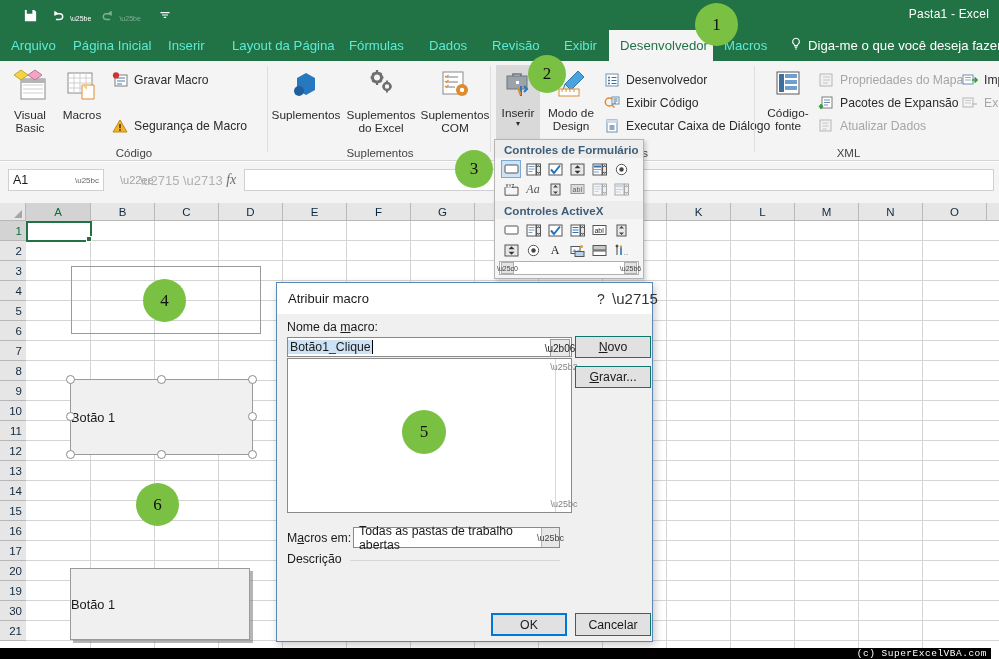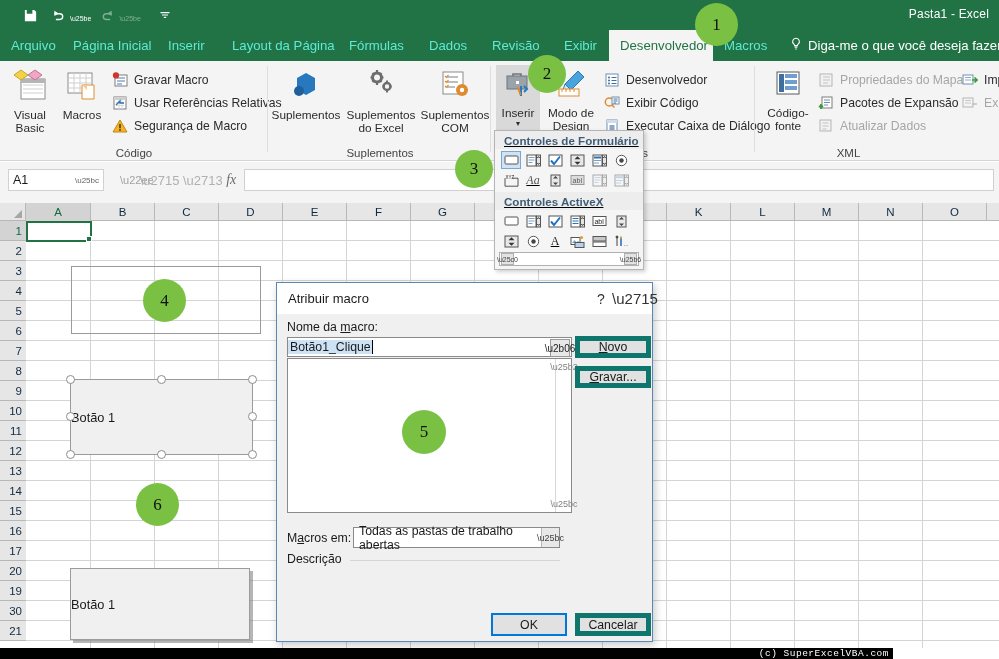--- a/index.html
+++ b/index.html
@@ -126,24 +126,23 @@
     font-size: 12.8px; color: #1a1a1a;
   }
   .xlbutton.shadow { box-shadow: 3px 3px 0 0 rgba(120,120,120,.55); }
   .handle {
     position: absolute; width: 9px; height: 9px; border-radius: 50%;
     background: #ffffff; border: 1.6px solid #8c8c8c;
   }
 
   
   .ctrlpopup {
-    position: absolute; left: 494px; top: 130px; width: 150px; height: 140px;
+    position: absolute; left: 494px; top: 139px; width: 150px; height: 140px;
     background: #f5f5f5; border: 1px solid #b5b5b5;
     box-shadow: 2px 2px 4px rgba(0,0,0,.18);
-    text-decoration: underline;
   }
   .ctrl-head {
     height: 18px; padding-left: 9px; display: flex; align-items: center;
     font-size: 11.6px; font-weight: bold; color: #3f5d78; background: #ededed;
   }
   .ctrl-grid { padding: 2px 4px 0 6px; display: flex; flex-wrap: wrap; gap: 2px; }
   .ctrl-cell {
     width: 20px; height: 18px; display: flex; align-items: center; justify-content: center;
   }
   .ctrl-cell.hl { background: #cfe3f5; border: 1px solid #7aa8d0; }
@@ -186,21 +185,21 @@
     position: absolute; left: 287px; top: 358px; width: 285px; height: 155px;
     background: #ffffff; border: 1px solid #8a8a8a;
   }
   .lb-scroll {
     position: absolute; right: 0; top: 0; width: 16px; height: 100%;
     background: #ffffff; border-left: 1px solid #d8d8d8;
   }
   .lb-arw { position: absolute; left: 0; width: 16px; height: 16px; display: flex;
     align-items: center; justify-content: center; font-size: 9px; color: #808080; }
   .dlgbtn {
-    position: absolute; background: #e1e1e1; border: 5px solid #0f766e;
+    position: absolute; background: #e1e1e1; border: 1px solid #0f766e;
     display: flex; align-items: center; justify-content: center;
     font-size: 12.3px; color: #1a1a1a;
   }
   .dlgbtn.focus { border: 2px solid #0078d7; }
   .combo {
     position: absolute; background: #ffffff; border: 1px solid #8a8a8a;
     display: flex; align-items: center; padding-left: 5px; font-size: 12.3px; color: #1a1a1a;
   }
   .combo .cbtn {
     margin-left: auto; width: 18px; height: 100%; background: #e8e8e8;
@@ -211,21 +210,21 @@
 
   
   .badge {
     position: absolute; border-radius: 50%; background: #7ac143;
     display: flex; align-items: center; justify-content: center;
     color: #111111; font-size: 17px; font-family: "Liberation Serif", serif;
   }
 
   
   .footer {
-    position: absolute; left: 0; top: 648px; width: 893px; height: 11px; background: #000000;
+    position: absolute; left: 0; top: 648px; width: 991px; height: 11px; background: #000000;
   }
   .wm {
     position: absolute; right: 4px; top: 0px; color: #ffffff;
     font-family: "Liberation Mono", monospace; font-size: 9.5px; letter-spacing: .5px;
     line-height: 11px;
   }
 </style>
 </head>
 <body>
 
@@ -316,31 +315,20 @@
         <span class="ic16">
           <svg width="16" height="16" viewBox="0 0 16 16">
             <rect x="3" y="3" width="12" height="11" fill="#ffffff" stroke="#7d7d7d"></rect>
             <path d="M5 6h8M5 9h8M5 12h5" stroke="#4a7aab"></path>
             <circle cx="4" cy="3.4" r="3.1" fill="#d0342c"></circle>
           </svg>
         </span>
         <span>Gravar Macro</span>
       </div>
 
-      <div class="smallrow" style="left:112px;top:34px">
-        <span class="ic16">
-          <svg width="16" height="16" viewBox="0 0 16 16">
-            <rect x="2" y="2" width="12" height="12" fill="#ffffff" stroke="#7d7d7d"></rect>
-            <rect x="2" y="2" width="12" height="3" fill="#cfcfcf"></rect>
-            <path d="M4 7.5h8M4 10.5h8M7 5v9M10 5v9" stroke="#d8d8d8"></path>
-            <path d="M4 10 L8 6 L8 8 L12 8" fill="none" stroke="#2e72b8" stroke-width="1.4"></path>
-          </svg>
-        </span>
-        <span>Usar Referências Relativas</span>
-      </div>
 
       <div class="smallrow" style="left:112px;top:57px">
         <span class="ic16">
           <svg width="16" height="16" viewBox="0 0 16 16">
             <path d="M8 2 L15 14 L1 14 Z" fill="#f3b229" stroke="#c08a10"></path>
             <path d="M8 6v4.2" stroke="#4a3400" stroke-width="1.5"></path>
             <circle cx="8" cy="12" r=".9" fill="#4a3400"></circle>
           </svg>
         </span>
         <span>Segurança de Macro</span>

